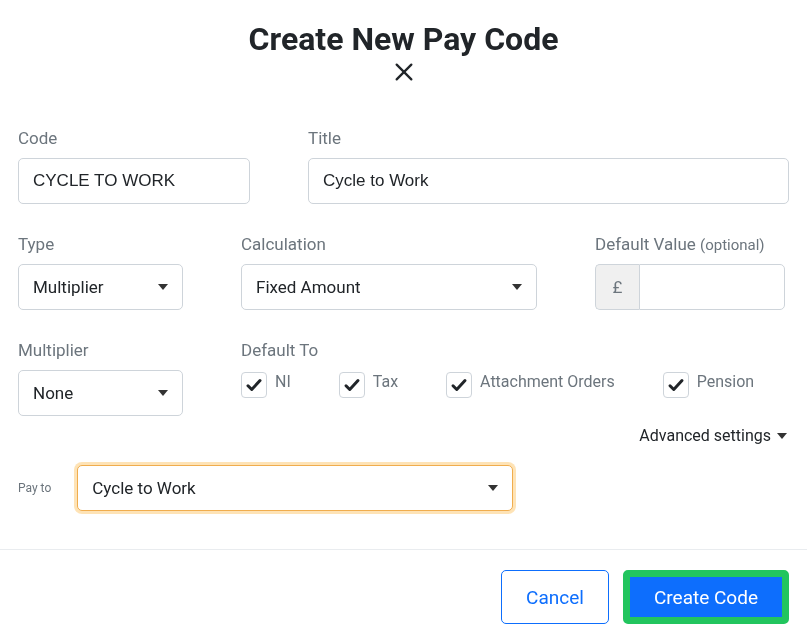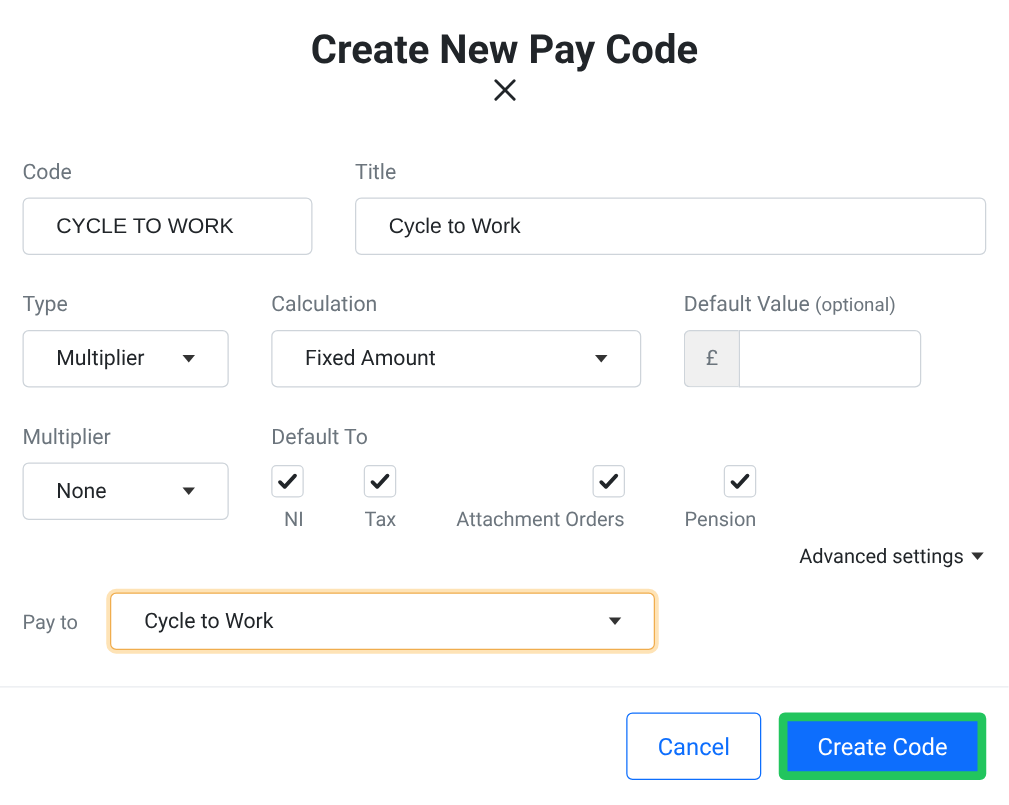--- a/index.html
+++ b/index.html
@@ -30,42 +30,42 @@
     cursor: pointer;
     width: 28px;
     height: 28px;
     display: flex;
     align-items: center;
     justify-content: center;
   }
   .close-btn svg { width: 22px; height: 22px; }
   .form-row {
     display: flex;
-    gap: 34px;
+    gap: 58px;
     margin-bottom: 30px;
   }
   .field {
     display: flex;
     flex-direction: column;
   }
   .label {
     font-size: 17px;
     color: #6c757d;
     margin-bottom: 10px;
   }
   .label .optional {
     font-size: 15px;
     color: #6c757d;
   }
   .text-input, .select {
     height: 46px;
     border: 1px solid #ced4da;
     border-radius: 5px;
     font-size: 17px;
-    padding: 0 26px;
+    padding: 0 14px;
     color: #212529;
     background: #fff;
   }
   .select {
     display: flex;
     align-items: center;
     justify-content: space-between;
     cursor: pointer;
   }
   .select .caret {
@@ -103,23 +103,22 @@
     padding: 0 12px;
   }
   .checkboxes {
     display: flex;
     gap: 48px;
     align-items: center;
     margin-top: 2px;
   }
   .checkbox-item {
     display: flex;
-    align-items: flex-end;
+    align-items: flex-start;
     gap: 8px;
-    flex-direction: column;
   }
   .checkbox {
     width: 26px;
     height: 26px;
     border: 1px solid #ced4da;
     border-radius: 4px;
     background: #fff;
     display: flex;
     align-items: center;
     justify-content: center;
@@ -151,21 +150,21 @@
     border-right: 5px solid transparent;
     border-top: 6px solid #333;
   }
   .payto-row {
     display: flex;
     align-items: center;
     gap: 26px;
     margin-bottom: 36px;
   }
   .payto-label {
-    font-size: 16px;
+    font-size: 12px;
     color: #6c757d;
   }
   .footer {
     border-top: 1px solid #e9ecef;
     padding: 20px 18px;
     display: flex;
     justify-content: flex-end;
     gap: 14px;
     position: absolute;
     bottom: 0;

